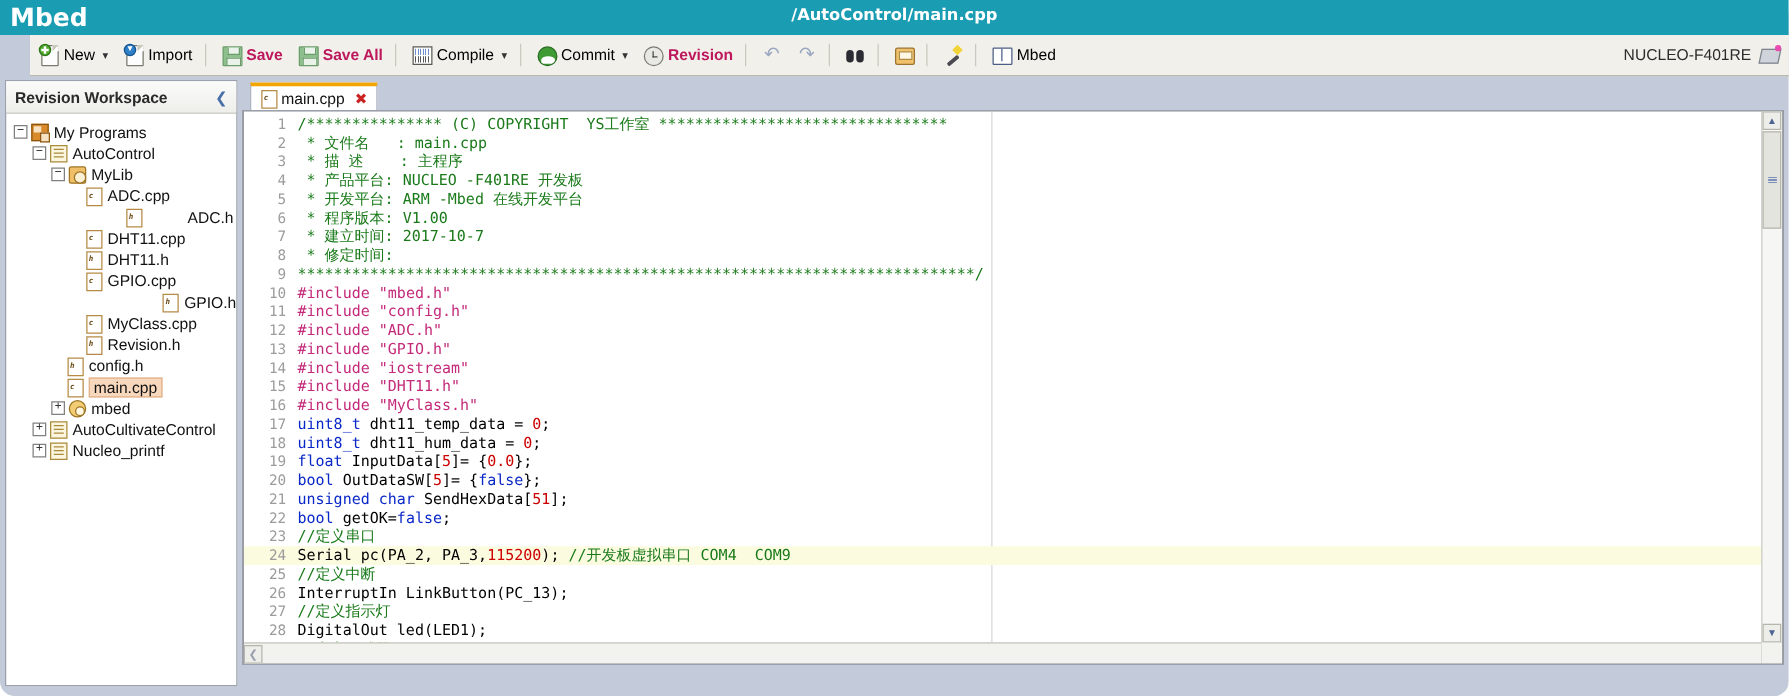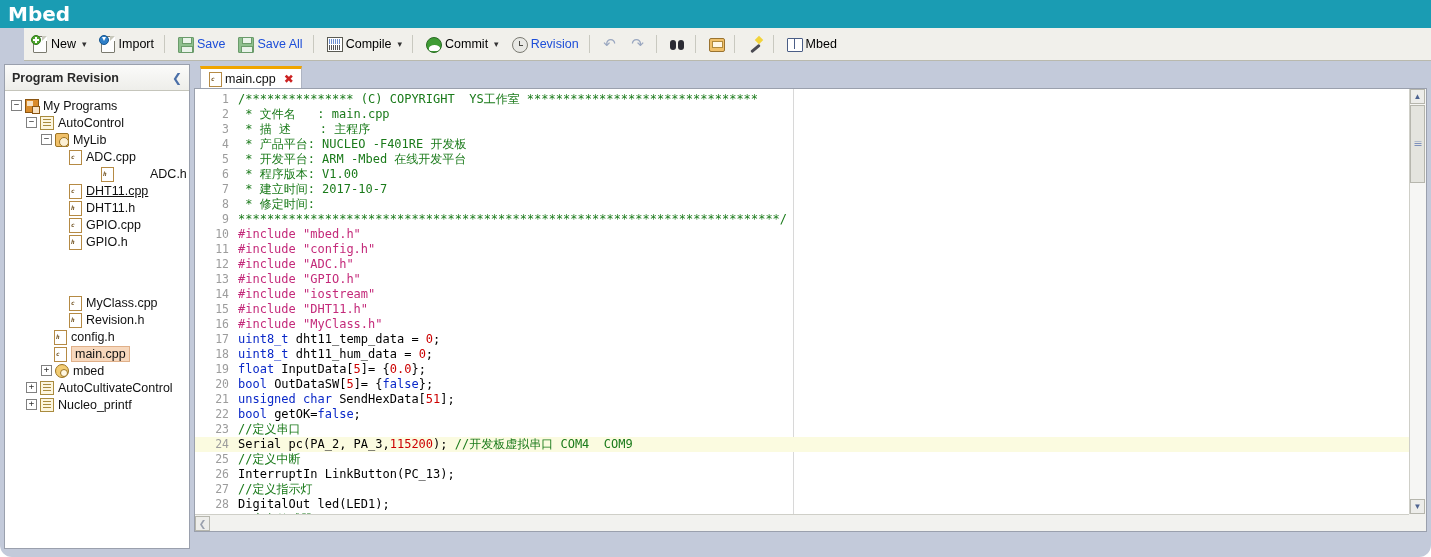--- a/index.html
+++ b/index.html
@@ -33,21 +33,21 @@
   .toolbar{
     position:absolute;left:0;top:28px;width:1431px;height:32px;
     background:#f1f0eb;
     border-bottom:1px solid #b9b9ad;
     display:flex;align-items:center;margin-left:24px;
   }
   .tb-item{
     display:flex;align-items:center;height:26px;padding:0 5px;margin-left:2px;
     cursor:default;white-space:nowrap;
   }
-  .tb-item.disabled{color:#1d4ed8;}
+  .tb-item.disabled{color:#be185d;font-weight:bold;}
   .tb-label{font-size:12.5px;margin-left:4px;font-family:"Liberation Sans",sans-serif;}
   .tb-caret{
     margin-left:6px;font-size:9px;color:#333;line-height:1;
   }
   .tb-sep{width:1px;height:18px;background:#c9c9c0;margin:0 5px;}
   .tb-icon{width:16px;height:16px;position:relative;display:inline-block;flex:0 0 16px;}
 
   
   .ico-page{
     width:12px;height:15px;background:#fdfdfd;border:1px solid #7a7a6e;
@@ -276,20 +276,21 @@
     display:flex;align-items:center;justify-content:center;font-size:9px;color:#9aa0ad;
   }
 </style>
 </head>
 <body>
 
 <div id="app">
 
   <div class="titlebar">
     <div class="brand">Mbed</div>
+    <div class="doc-path">/AutoControl/main.cpp</div>
   </div>
 
   <div class="toolbar">
 
     <div class="tb-item">
       <span class="tb-icon">
           <i class="ico-page"></i>
           <i class="badge-plus"></i>
         </span>
       <span class="tb-label">New</span>
@@ -387,24 +388,28 @@
     <div class="tb-sep"></div>
 
     <div class="tb-item">
       <span class="tb-icon">
           <i class="ico-book"></i>
         </span>
       <span class="tb-label">Mbed</span>
     </div>
   </div>
 
+  <div class="platform">
+    <span class="platform-name">NUCLEO-F401RE</span>
+    <span class="ico-board"></span>
+  </div>
 
   <div class="sidebar">
     <div class="sidebar-header">
-      <span class="sidebar-title">Program Revision</span>
+      <span class="sidebar-title">Revision Workspace</span>
       <span class="collapse-chevron">❮</span>
     </div>
     <div class="tree" id="tree">
         <div class="node" style="padding-left: 0px;">
           <span class="expander">−</span>
           <span class="nico">
             <i class="i-programs" style="position: absolute; left: 0px; top: 0px; width: 12px; height: 12px;"></i>
           </span>
           <span class="nlabel">My Programs</span>
         </div>
@@ -433,21 +438,21 @@
         </div>
         <div class="node" style="padding-left: 45px; gap: 32px;">
           <span class="expander blank"></span>
           <span class="nico">
             <i class="i-file">
               <span>h</span>
             </i>
           </span>
           <span class="nlabel">ADC.h</span>
         </div>
-        <div class="node" style="padding-left: 45px; text-decoration: underline;">
+        <div class="node" style="padding-left: 45px;">
           <span class="expander blank"></span>
           <span class="nico">
             <i class="i-file">
               <span>c</span>
             </i>
           </span>
           <span class="nlabel">DHT11.cpp</span>
         </div>
         <div class="node" style="padding-left: 45px;">
           <span class="expander blank"></span>
@@ -460,30 +465,30 @@
         </div>
         <div class="node" style="padding-left: 45px;">
           <span class="expander blank"></span>
           <span class="nico">
             <i class="i-file">
               <span>c</span>
             </i>
           </span>
           <span class="nlabel">GPIO.cpp</span>
         </div>
+        <div class="node" style="padding-left: 45px; justify-content: flex-end;">
+          <span class="expander blank"></span>
+          <span class="nico">
+            <i class="i-file">
+              <span>h</span>
+            </i>
+          </span>
+          <span class="nlabel">GPIO.h</span>
+        </div>
         <div class="node" style="padding-left: 45px;">
-          <span class="expander blank"></span>
-          <span class="nico">
-            <i class="i-file">
-              <span>h</span>
-            </i>
-          </span>
-          <span class="nlabel">GPIO.h</span>
-        </div>
-        <div class="node" style="padding-left: 45px; margin-top: 44px;">
           <span class="expander blank"></span>
           <span class="nico">
             <i class="i-file">
               <span>c</span>
             </i>
           </span>
           <span class="nlabel">MyClass.cpp</span>
         </div>
         <div class="node" style="padding-left: 45px;">
           <span class="expander blank"></span>

